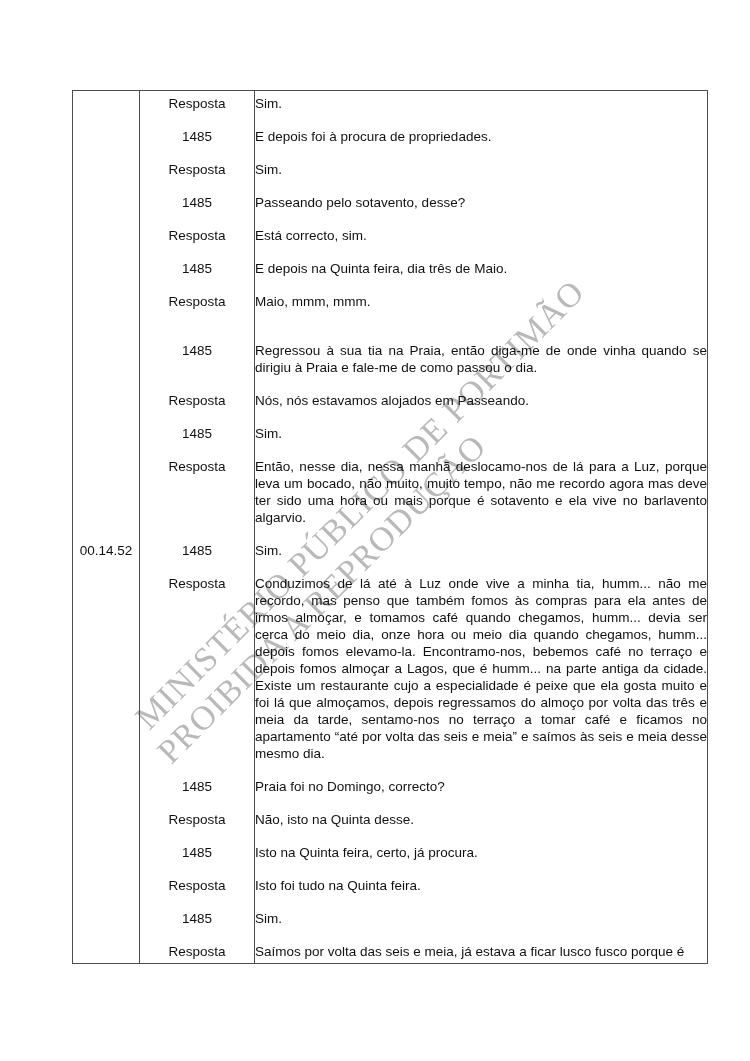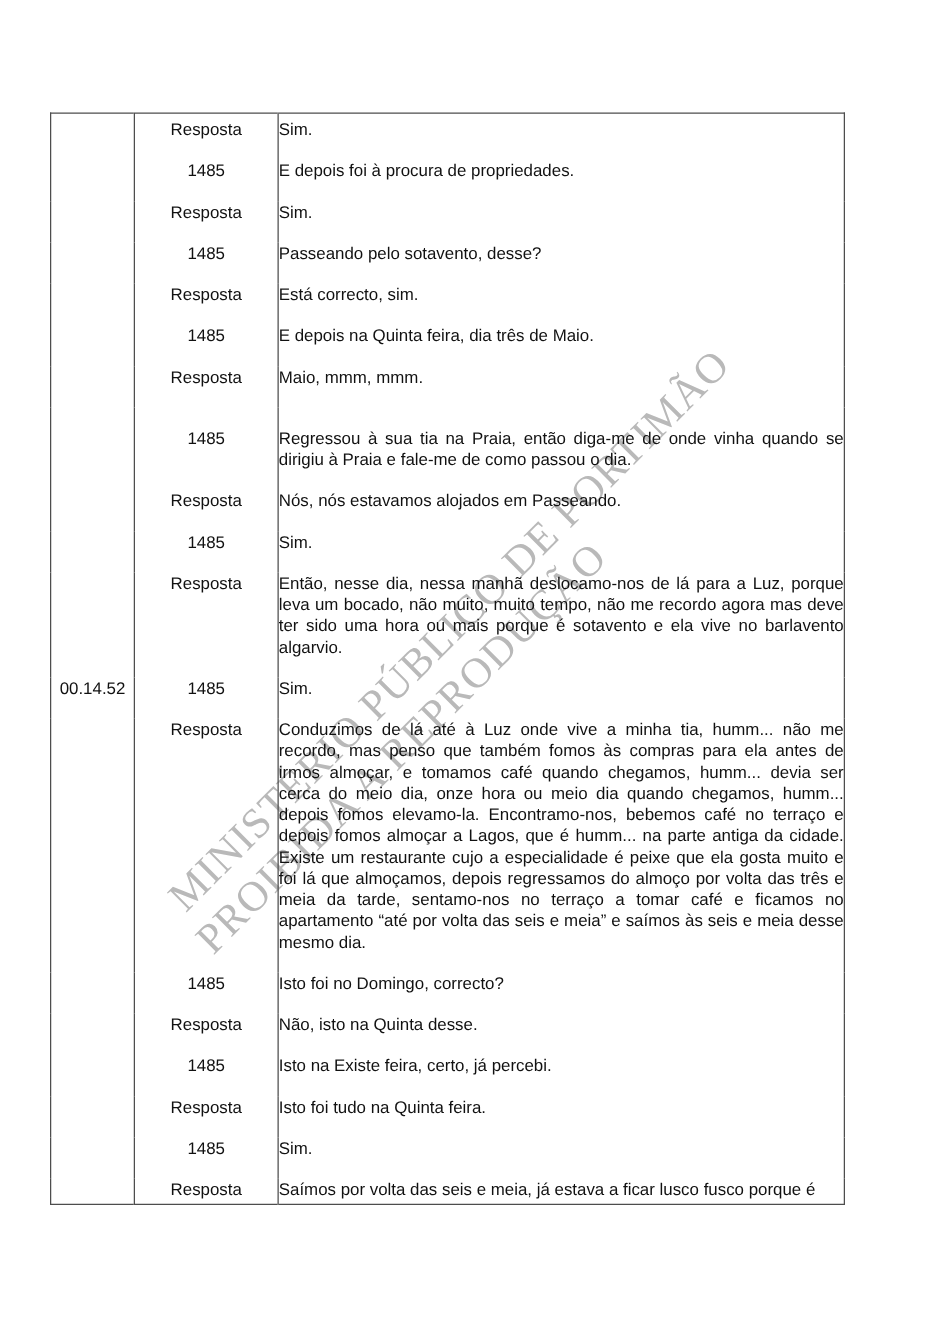--- a/index.html
+++ b/index.html
@@ -29,21 +29,21 @@
     pointer-events: none;
     user-select: none;
   }
   #wm1 { left: 128px; top: 710px; }
   #wm2 { left: 150px; top: 744px; }
 
   
   table.transcript {
     position: absolute;
     z-index: 1;
-    left: 40px;
+    left: 72px;
     top: 90px;
     width: 636px;
     border-collapse: collapse;
     table-layout: fixed;
     border: 1px solid var(--line-color, #4d4d4d);
     background: transparent;
   }
   table.transcript td {
     vertical-align: top;
     font-size: 13.5px;
@@ -141,31 +141,31 @@
     <td class="c-text">Sim.</td>
   </tr>
         <tr>
     <td class="c-time"></td>
     <td class="c-speaker">Resposta</td>
     <td class="c-text">Conduzimos de lá até à Luz onde vive a minha tia, humm... não me recordo, mas penso que também fomos às compras para ela antes de irmos almoçar, e tomamos café quando chegamos, humm... devia ser cerca do meio dia, onze hora ou meio dia quando chegamos, humm... depois fomos elevamo-la. Encontramo-nos, bebemos café no terraço e depois fomos almoçar a Lagos, que é humm... na parte antiga da cidade. Existe um restaurante cujo a especialidade é peixe que ela gosta muito e foi lá que almoçamos, depois regressamos do almoço por volta das três e meia da tarde, sentamo-nos no terraço a tomar café e ficamos no apartamento “até por volta das seis e meia” e saímos às seis e meia desse mesmo dia.</td>
   </tr>
         <tr>
     <td class="c-time"></td>
     <td class="c-speaker">1485</td>
-    <td class="c-text">Isto foi no Domingo, correcto?</td>
+    <td class="c-text">Praia foi no Domingo, correcto?</td>
   </tr>
         <tr>
     <td class="c-time"></td>
     <td class="c-speaker">Resposta</td>
     <td class="c-text">Não, isto na Quinta desse.</td>
   </tr>
         <tr>
     <td class="c-time"></td>
     <td class="c-speaker">1485</td>
-    <td class="c-text">Isto na Existe feira, certo, já percebi.</td>
+    <td class="c-text">Isto na Quinta feira, certo, já procura.</td>
   </tr>
         <tr>
     <td class="c-time"></td>
     <td class="c-speaker">Resposta</td>
     <td class="c-text">Isto foi tudo na Quinta feira.</td>
   </tr>
         <tr>
     <td class="c-time"></td>
     <td class="c-speaker">1485</td>
     <td class="c-text">Sim.</td>

